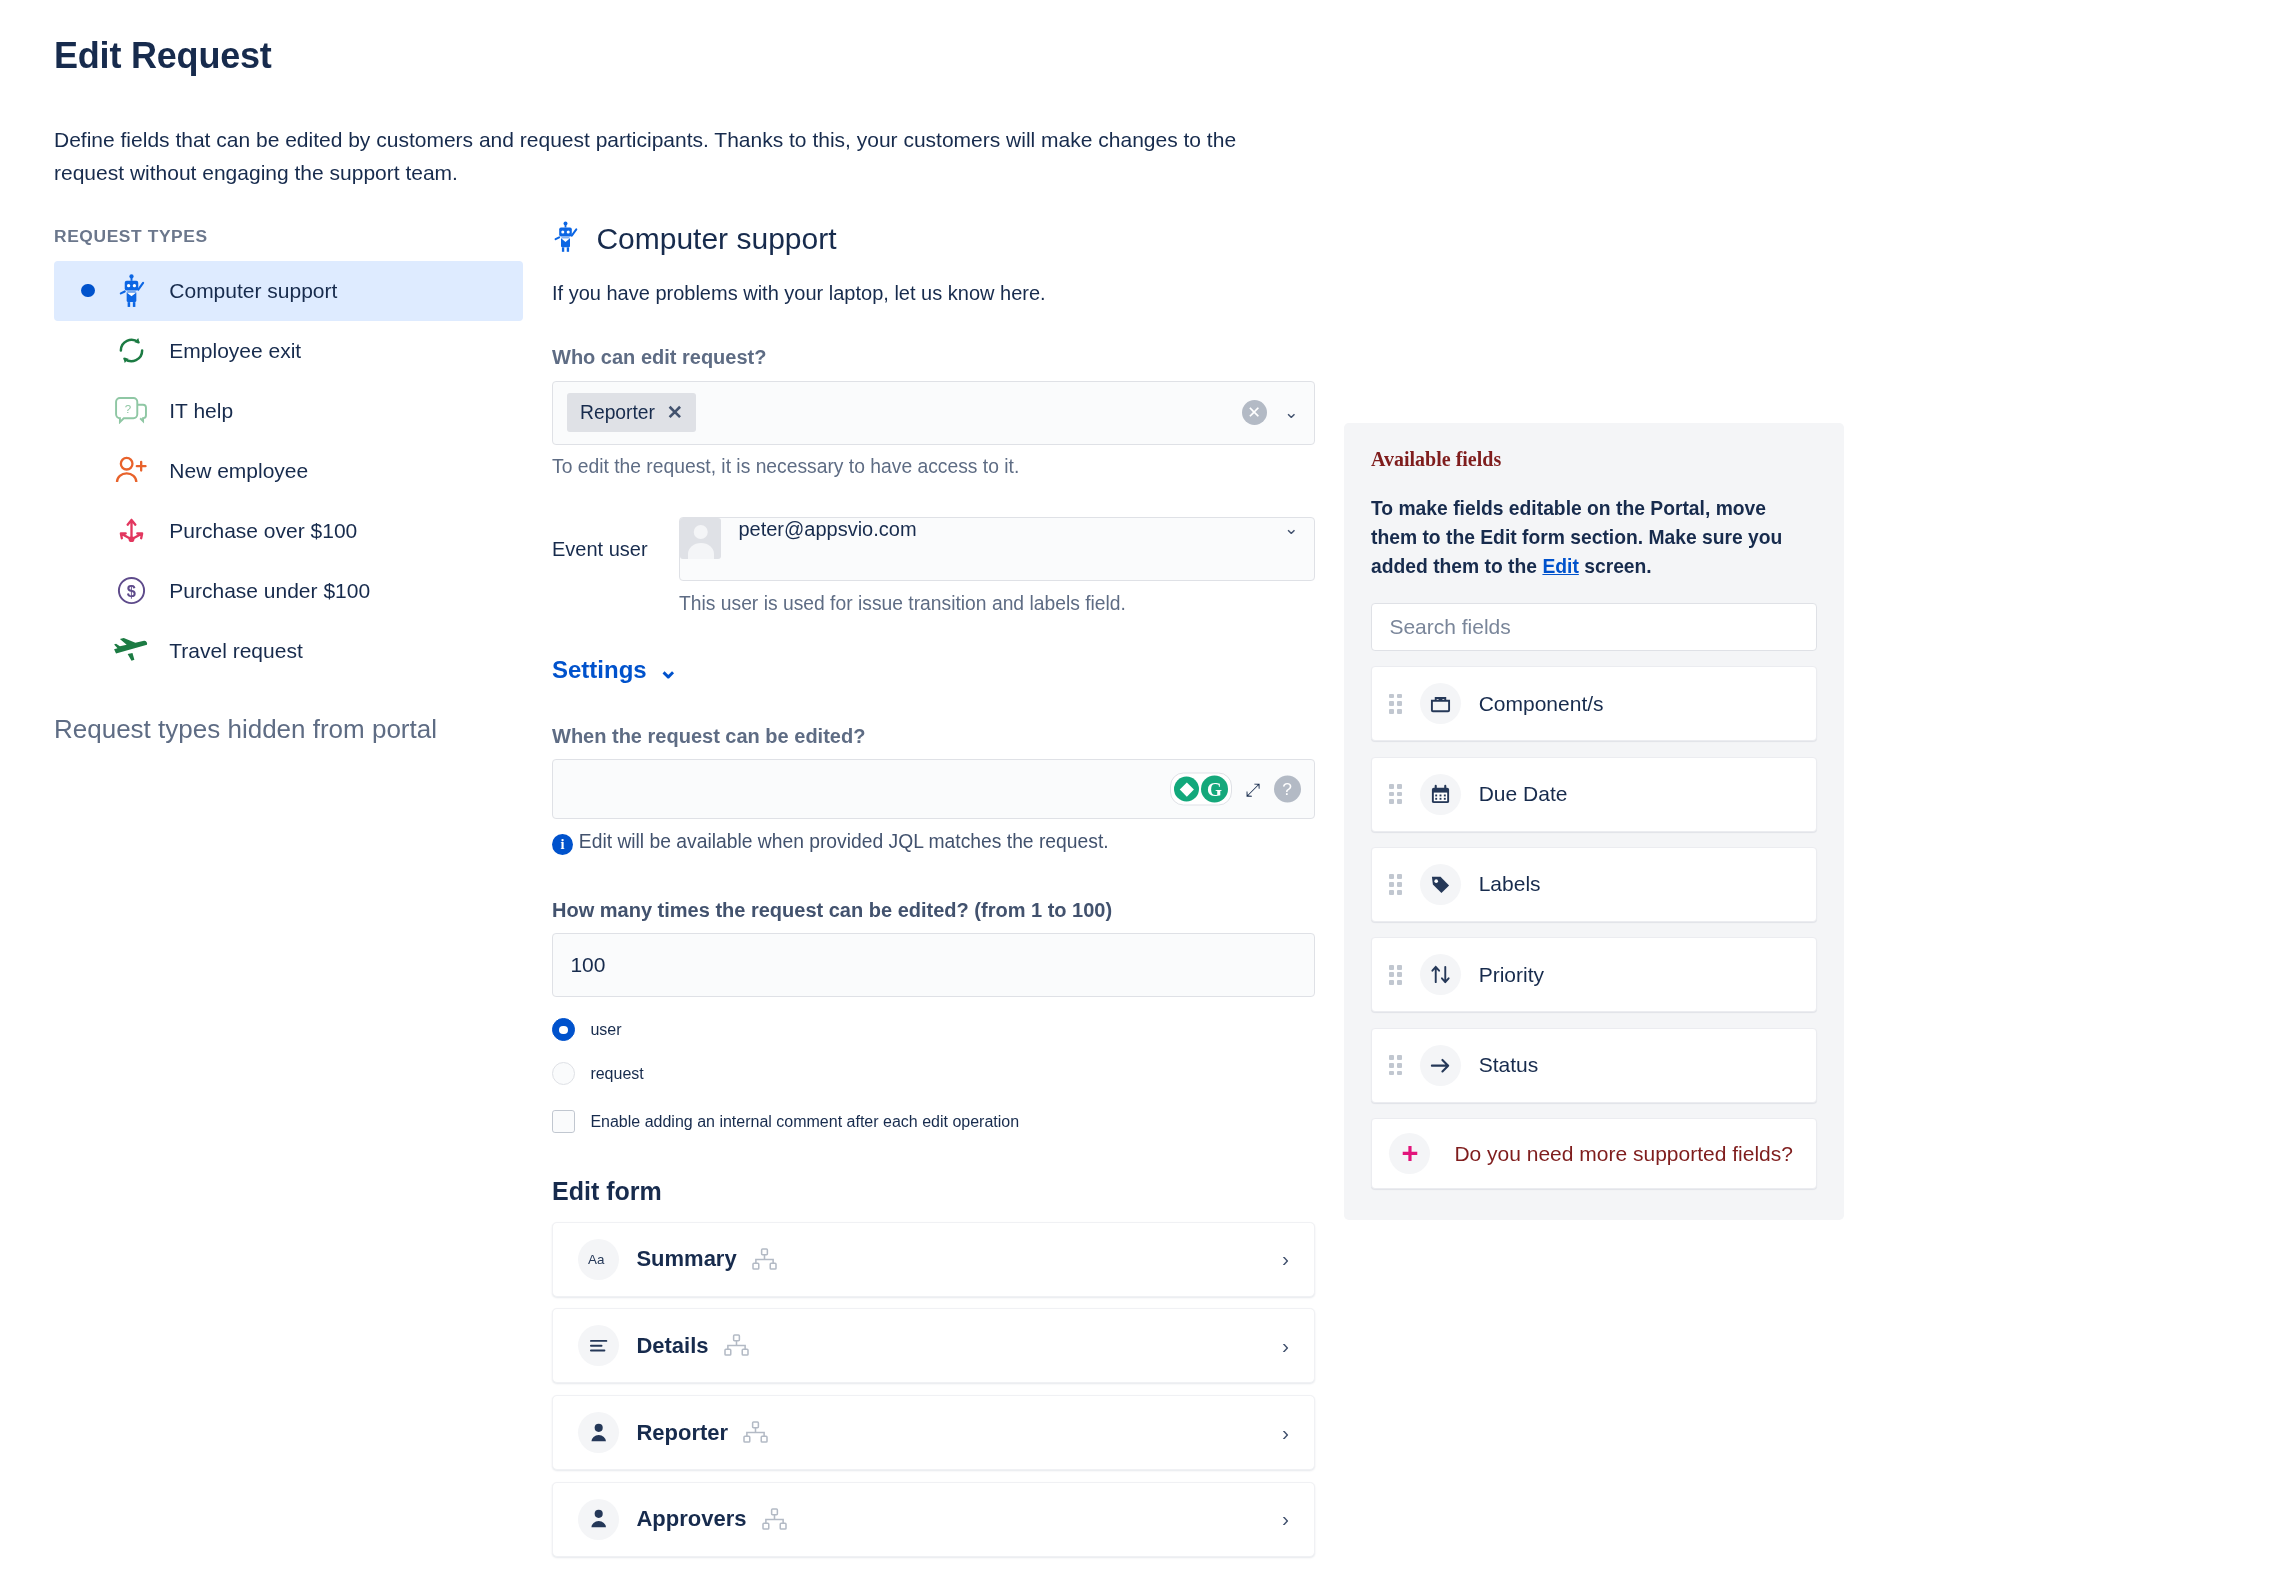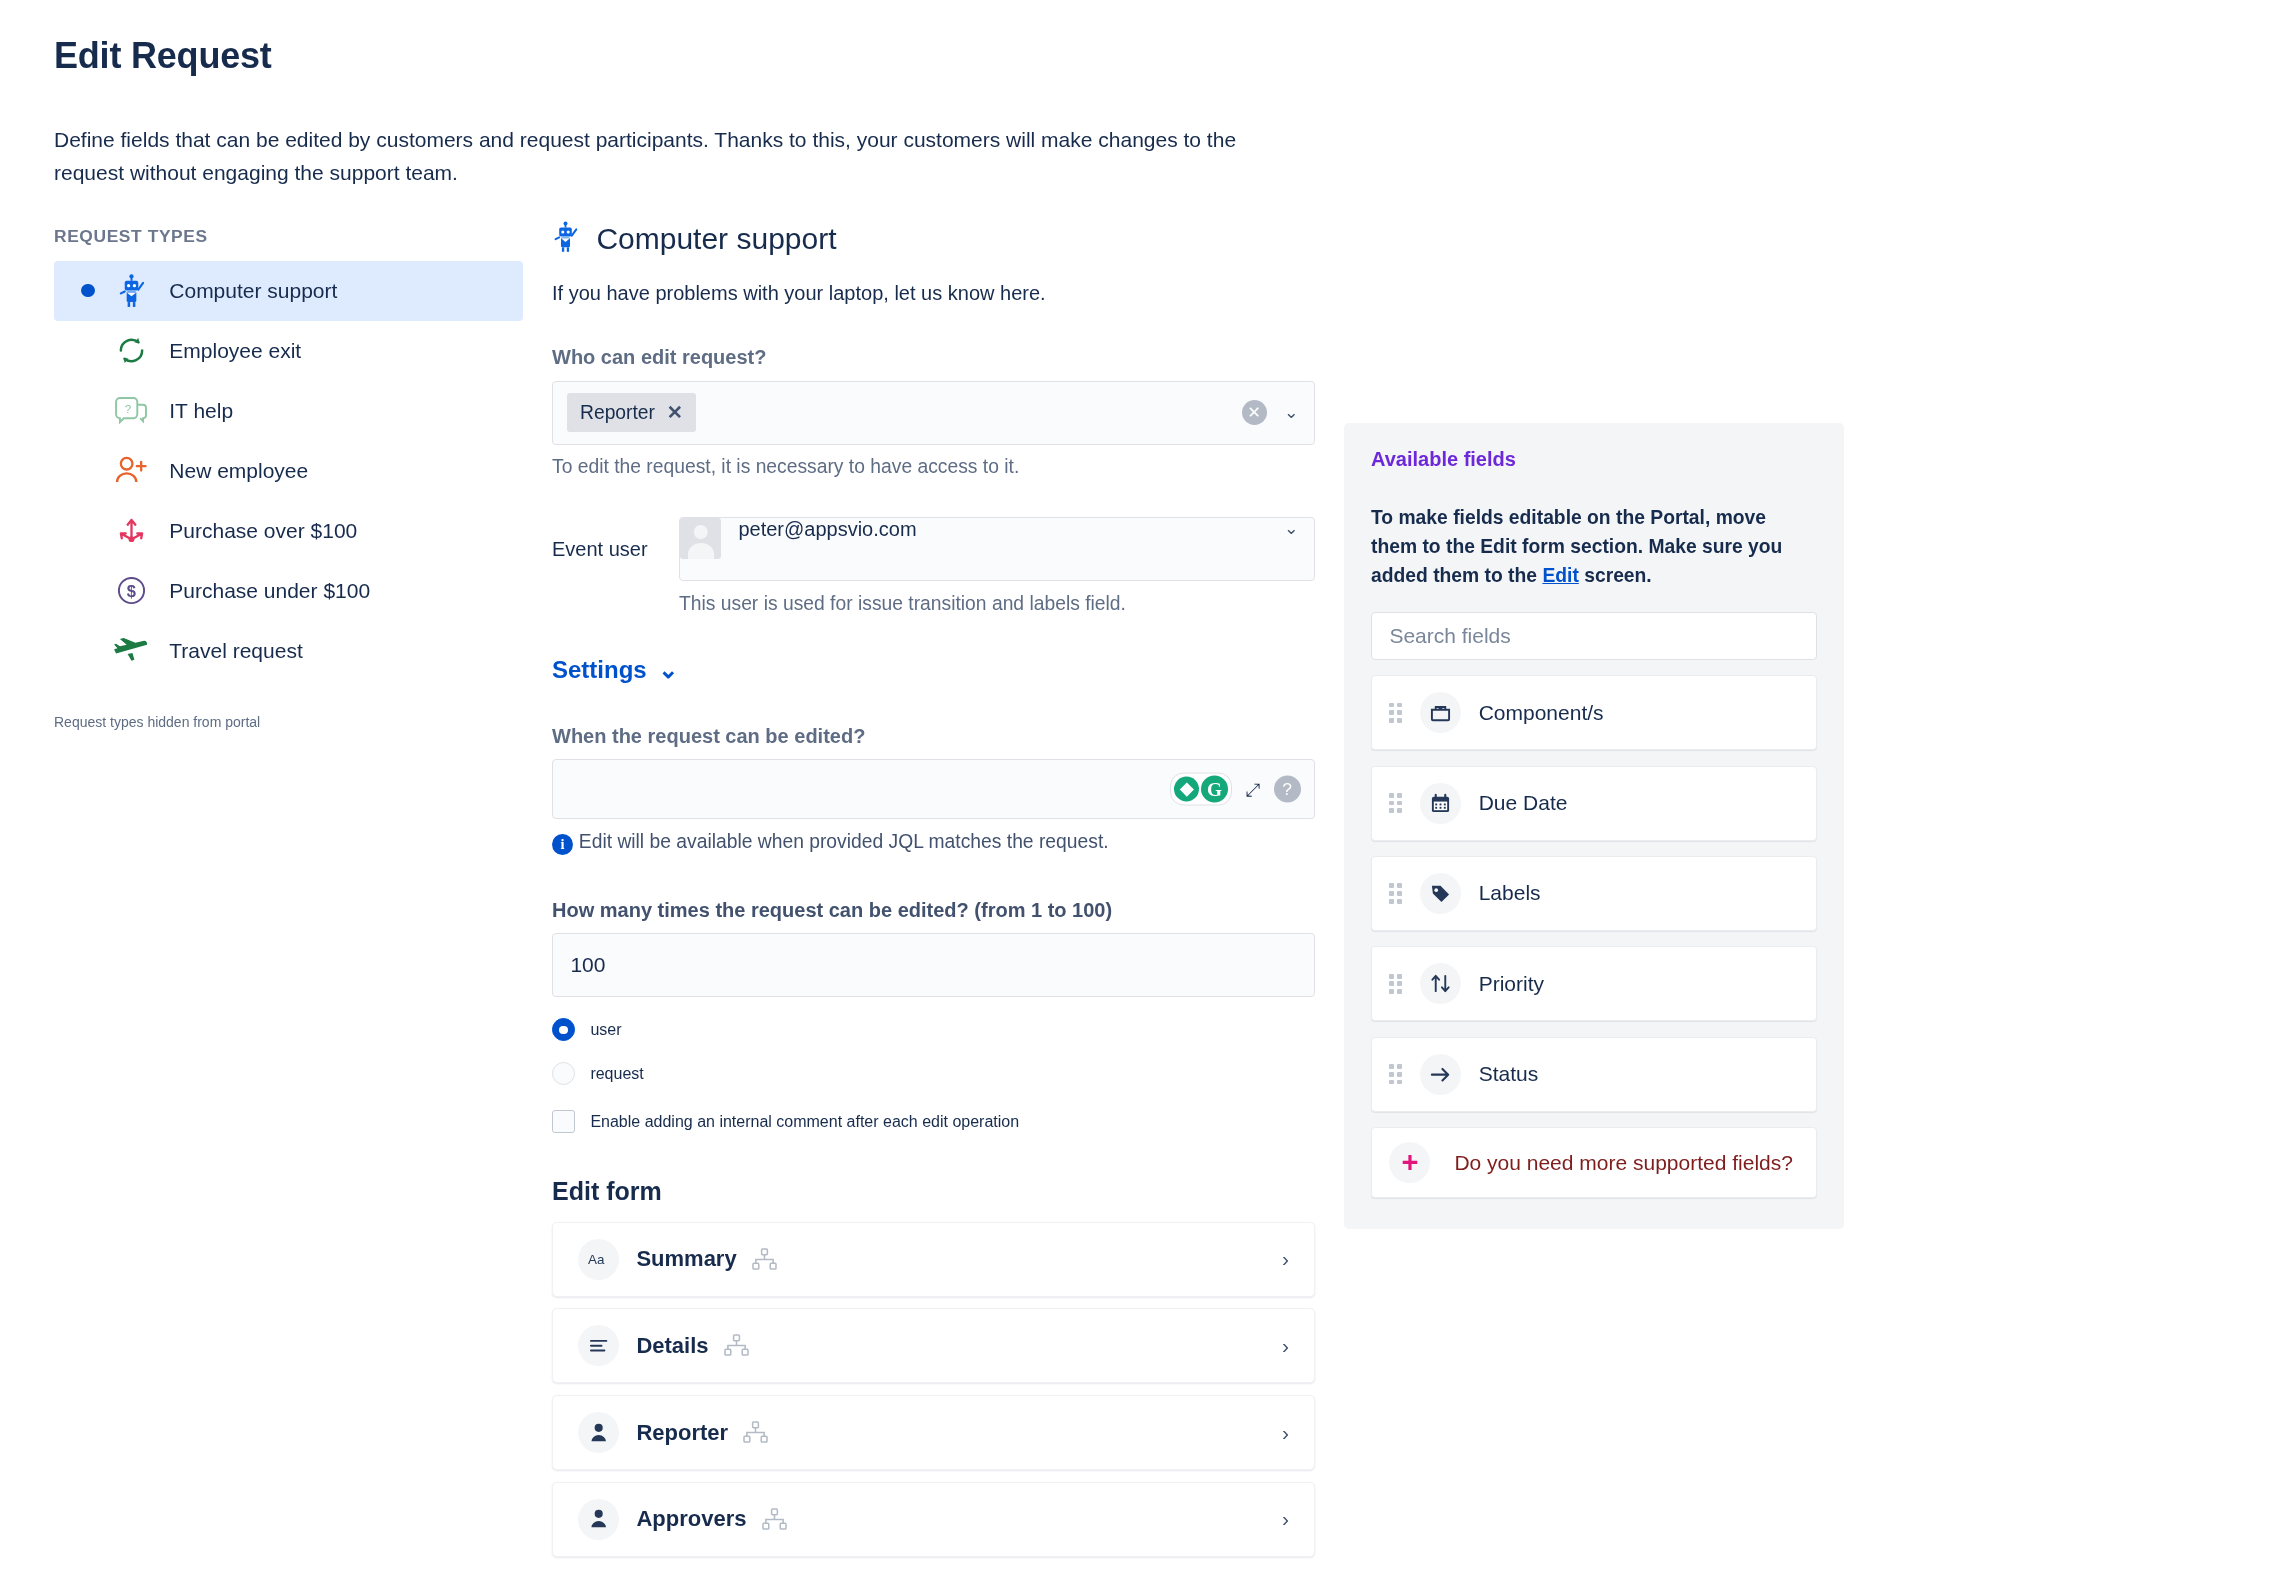--- a/index.html
+++ b/index.html
@@ -33,21 +33,21 @@
     display: flex; align-items: center; height: 60px;
     padding-left: 27px; border-radius: 3.9px; cursor: pointer;
     font-size: 21px; color: #172B4D;
   }
   .rt-item.selected { background: #DEEBFF; }
   .rt-dot { width: 13.5px; height: 13.5px; border-radius: 50%; background: #0052CC; flex: 0 0 13.5px; }
   .rt-dot.hidden-dot { background: transparent; }
   .rt-ico { width: 44px; flex: 0 0 44px; margin-left: 15.4px; display: flex; align-items: center; justify-content: center; }
   .rt-label { margin-left: 15.4px; }
   .sidebar-footnote {
-    margin-top: 33px; font-size: 14px; color: #5E6C84; padding-left: 0;
+    margin-top: 33px; font-size: 26px; color: #5E6C84; padding-left: 0;
   }
 
   
   .main { position: absolute; left: 552px; top: 220px; width: 763px; }
   .main-head { display: flex; align-items: center; gap: 17.4px; }
   .main-title { font-size: 30px; font-weight: 400; color: #172B4D; }
   .main-sub { margin-top: 25px; font-size: 20px; color: #172B4D; }
 
   .field-label {
     font-size: 20px; font-weight: 700; color: #5E6C84; margin-top: 41px; margin-bottom: 11.6px;
@@ -169,21 +169,21 @@
   }
   .ef-label { margin-left: 17.4px; font-size: 22px; font-weight: 700; color: #172B4D; }
   .ef-tree { margin-left: 15.4px; display: flex; align-items: center; }
   .ef-arrow { margin-left: auto; color: #42526E; font-size: 21px; }
 
   
   .right-panel {
     position: absolute; left: 1344px; top: 423px; width: 500px;
     background: #F4F5F7; border-radius: 4.8px; padding: 25px 27px 31px 27px;
   }
-  .rp-title { font-size: 20px; font-weight: 700; color: #6d28d9; margin-bottom: 33px; }
+  .rp-title { font-size: 20px; font-weight: 700; color: #7f1d1d; margin-bottom: 24px; font-family: Liberation Serif, serif; }
   .rp-desc { font-size: 19.3px; line-height: 1.5; color: #172B4D; margin-bottom: 21px; font-weight: bold; }
   .rp-link { color: #0052CC; text-decoration: underline; cursor: pointer; }
   .rp-search {
     width: 100%; height: 48px; background: #fff;
     border: 1.9px solid #DFE1E6; border-radius: 3.9px;
     font-size: 21px; color: #172B4D; padding: 0 17.4px;
     font-family: "Liberation Sans", sans-serif;
   }
   .rp-search::placeholder { color: #7A869A; }
   .af-row {

